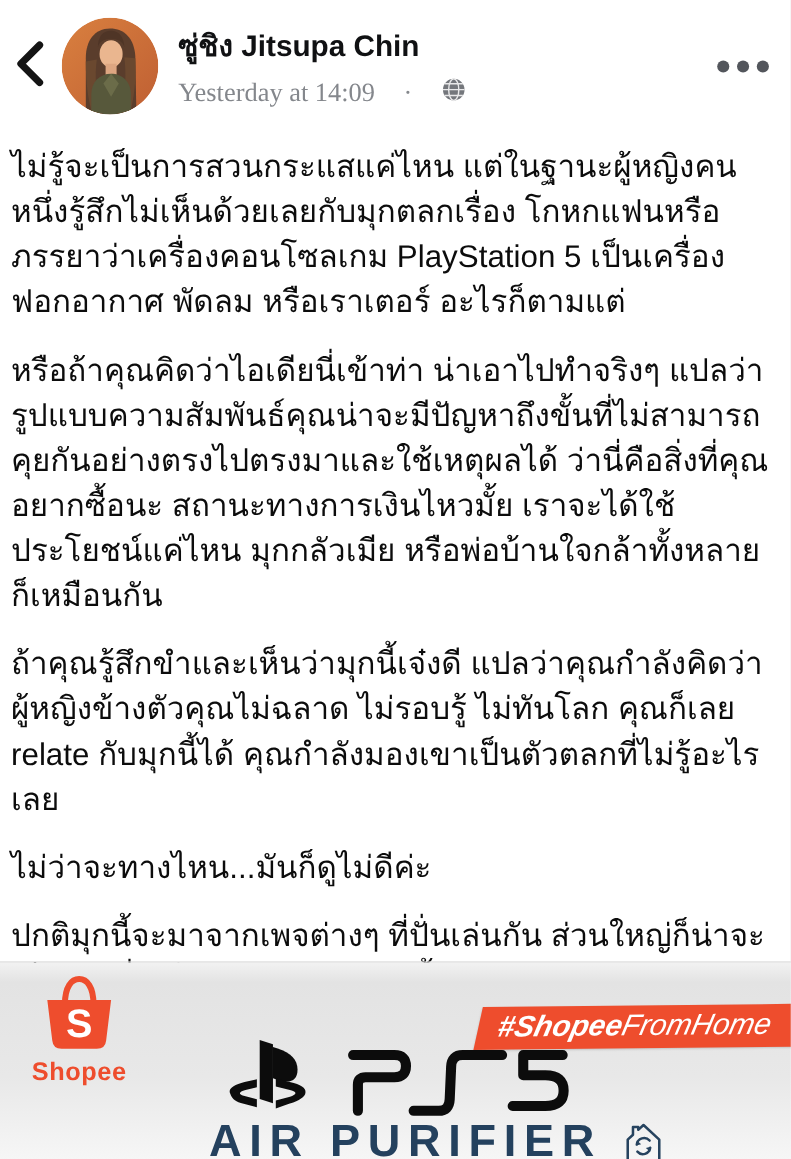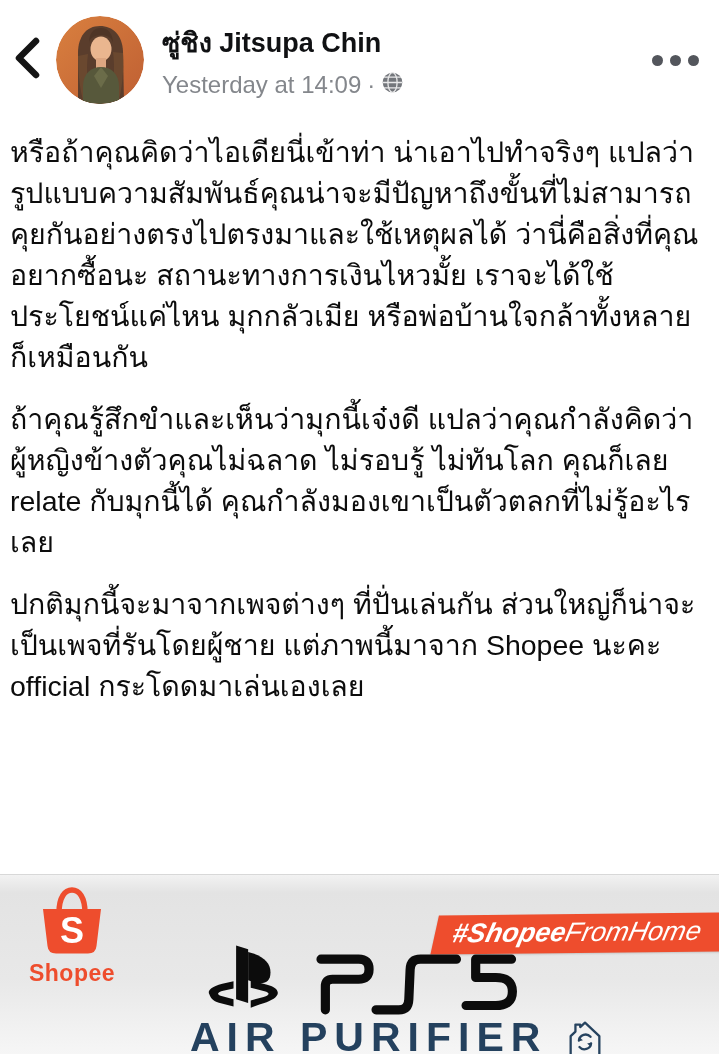--- a/index.html
+++ b/index.html
@@ -8,21 +8,21 @@
     overflow:hidden;font-family:"Liberation Sans","DejaVu Sans",sans-serif;
     color:#0e0e0e;
   }
   
   .post-header{display:flex;align-items:center;height:120px;padding:0 20px 0 12px;box-sizing:border-box;}
   .back-button{width:44px;height:60px;display:flex;align-items:center;justify-content:flex-start;cursor:pointer;flex:none;}
   .avatar{width:88px;height:88px;border-radius:50%;overflow:hidden;flex:none;margin-right:18px;cursor:pointer;}
   .avatar svg{display:block;}
   .head-text{flex:1;min-width:0;}
   .profile-name{font-size:27px;font-weight:700;color:#101113;margin-bottom:7px;cursor:pointer;}
-  .post-meta{font-size:24px;color:#84878c;display:flex;align-items:center;gap:6px;}
+  .post-meta{font-size:24px;color:#84878c;display:flex;align-items:center;gap:26px;font-family:Liberation Serif, serif;}
   .more-button{display:flex;gap:7px;align-items:center;cursor:pointer;padding:10px 0;}
   .more-button i{width:11px;height:11px;border-radius:50%;background:#53565c;display:block;}
   
   .post-body{padding:12px 14px 0 10px;font-size:28.5px;line-height:41px;color:#0c0c0c;}
   .post-body p{margin:0 0 21px 0;}
   .post-body p:last-child{margin-bottom:0;}
   
   .attachment{
     position:absolute;left:0;right:0;bottom:0;height:179px;overflow:hidden;cursor:pointer;
     background:linear-gradient(180deg,#f2f2f2 0%,#e3e3e3 10%,#e8e8e8 58%,#f6f6f6 100%);
@@ -100,22 +100,24 @@
     </div>
 
     <div class="more-button">
       <i></i>
       <i></i>
       <i></i>
     </div>
   </header>
 
   <main class="post-body">
+    <p>ไม่รู้จะเป็นการสวนกระแสแค่ไหน แต่ในฐานะผู้หญิงคนหนึ่งรู้สึกไม่เห็นด้วยเลยกับมุกตลกเรื่อง โกหกแฟนหรือภรรยาว่าเครื่องคอนโซลเกม PlayStation 5 เป็นเครื่องฟอกอากาศ พัดลม หรือเราเตอร์ อะไรก็ตามแต่</p>
     <p>หรือถ้าคุณคิดว่าไอเดียนี่เข้าท่า น่าเอาไปทำจริงๆ แปลว่ารูปแบบความสัมพันธ์คุณน่าจะมีปัญหาถึงขั้นที่ไม่สามารถคุยกันอย่างตรงไปตรงมาและใช้เหตุผลได้ ว่านี่คือสิ่งที่คุณอยากซื้อนะ สถานะทางการเงินไหวมั้ย เราจะได้ใช้ประโยชน์แค่ไหน มุกกลัวเมีย หรือพ่อบ้านใจกล้าทั้งหลายก็เหมือนกัน</p>
     <p>ถ้าคุณรู้สึกขำและเห็นว่ามุกนี้เจ๋งดี แปลว่าคุณกำลังคิดว่าผู้หญิงข้างตัวคุณไม่ฉลาด ไม่รอบรู้ ไม่ทันโลก คุณก็เลย relate กับมุกนี้ได้ คุณกำลังมองเขาเป็นตัวตลกที่ไม่รู้อะไรเลย</p>
+    <p>ไม่ว่าจะทางไหน...มันก็ดูไม่ดีค่ะ</p>
     <p>ปกติมุกนี้จะมาจากเพจต่างๆ ที่ปั่นเล่นกัน ส่วนใหญ่ก็น่าจะเป็นเพจที่รันโดยผู้ชาย แต่ภาพนี้มาจาก Shopee นะคะ official กระโดดมาเล่นเองเลย</p>
   </main>
 
   <figure class="attachment" style="margin:0;">
 
     <div class="shopee-brand">
       <svg width="76" height="68" viewBox="0 0 76 68">
         <path d="M25,26 C25,10 31,3 38,3 C45,3 51,10 51,26" fill="none" stroke="#ee4d2d" stroke-width="5.5"></path>
         <path d="M9,22 H67 L62.5,59 Q61.8,66.5 54,66.5 H22 Q14.2,66.5 13.5,59 Z" fill="#ee4d2d"></path>
         <text x="38" y="56" text-anchor="middle" font-size="36" font-weight="700" fill="#ffffff" font-family="Liberation Sans, sans-serif">S</text>

